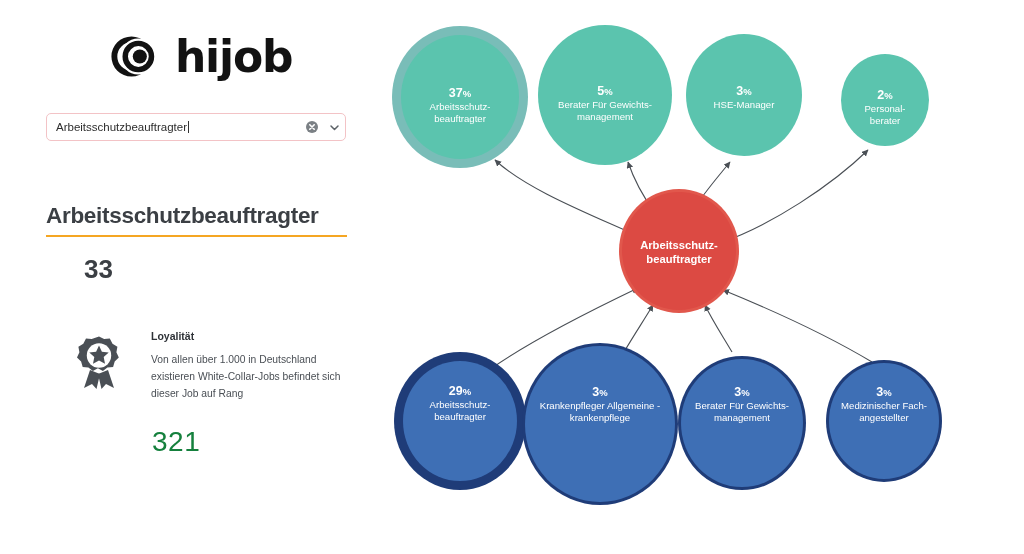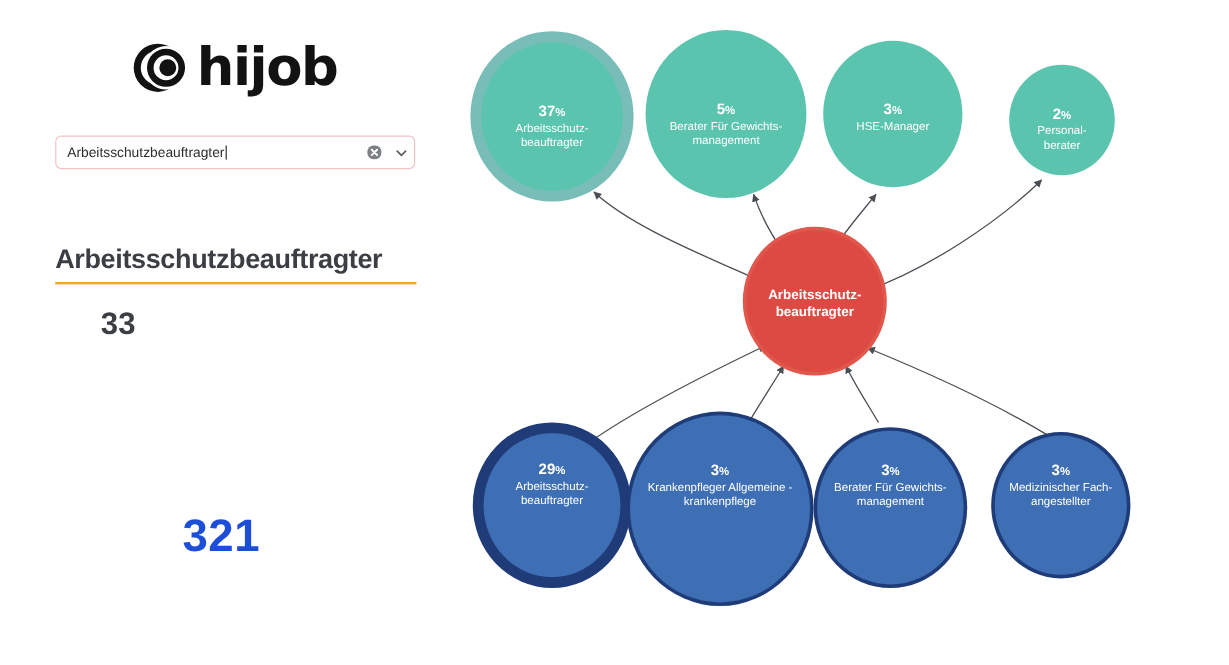--- a/index.html
+++ b/index.html
@@ -9,21 +9,21 @@
     font-family:"Liberation Sans","DejaVu Sans",sans-serif;
     overflow:hidden;
     position:relative;
   }
   
   #left-panel{
     position:absolute;left:0;top:0;width:372px;height:554px;
   }
   #logo-row{
     position:absolute;left:108px;top:33px;
-    display:flex;align-items:center;gap:9px;
+    display:flex;align-items:center;gap:20px;
   }
   #logo-mark{width:47px;height:47px;display:block;}
   #logo-text{
     font-size:44px;font-weight:bold;color:#121212;
     letter-spacing:-1.2px;line-height:1;
     font-family:"DejaVu Sans","Liberation Sans",sans-serif;
   }
   #search-field{
     position:absolute;left:46px;top:113px;width:300px;height:28px;
     border:1px solid #f3c3c6;border-radius:5px;background:#ffffff;
@@ -61,21 +61,21 @@
   .stat-right{flex:1;}
   .stat-desc{
     font-size:10.3px;color:#4a4f55;line-height:1.65;
   }
   #loyalty-label{
     font-size:10.5px;font-weight:bold;color:#2e3237;margin-bottom:10px;
   }
   #medal-icon{width:50px;height:56px;margin-top:4px;}
   #rank-number{
     position:absolute;left:152px;top:426px;
-    font-size:38px;font-weight:bold;color:#1d4ed8;letter-spacing:.5px;
+    font-size:28px;font-weight:normal;color:#15803d;letter-spacing:.5px;
   }
   
   #diagram{position:absolute;left:372px;top:0;width:652px;height:452px;}
   #diagram svg{display:block;}
   .node-label{
     fill:#ffffff;font-family:"Liberation Sans","DejaVu Sans",sans-serif;
     text-anchor:middle;
   }
   .pct{font-size:12.5px;font-weight:bold;}
   .pct-sign{font-size:9.5px;font-weight:bold;}
@@ -116,20 +116,35 @@
 
   <div id="job-title">Arbeitsschutzbeauftragter</div>
   <div id="title-rule"></div>
 
   <div class="stat-row" id="stat-loyalty">
     <div class="stat-left">
       <div id="loyalty-number">33</div>
     </div>
   </div>
 
+  <div class="stat-row" id="stat-rank">
+    <div class="stat-left">
+      <svg id="medal-icon" viewBox="0 0 50 56">
+        <path d="M16 36 L10 54 L18 50 L22.5 55 L26 40 Z" fill="#4a4f55"></path>
+        <path d="M34 36 L40 54 L32 50 L27.5 55 L24 40 Z" fill="#4a4f55"></path>
+        <path d="M25 2.5 l5.1 2.6 5.7-.5 2.7 5.1 4.9 3 -1 5.6 2.4 5.2-4.1 4-1.6 5.5-5.7.6-4.5 3.5-5-2.8-5 2.8-4.5-3.5-5.7-.6-1.6-5.5-4.1-4 2.4-5.2-1-5.6 4.9-3 2.7-5.1 5.7.5z" fill="#4a4f55"></path>
+        <circle cx="25" cy="21.5" r="12.2" fill="#ffffff"></circle>
+        <path d="M25 11.5 l2.9 6.2 6.8.8 -5 4.6 1.3 6.7 -6-3.4 -6 3.4 1.3-6.7 -5-4.6 6.8-.8z" fill="#4a4f55"></path>
+      </svg>
+    </div>
+    <div class="stat-right">
+      <div id="loyalty-label">Loyalität</div>
+      <div class="stat-desc">Von allen über 1.000 in Deutschland existieren White-Collar-Jobs befindet sich dieser Job auf Rang</div>
+    </div>
+  </div>
 
   <div id="rank-number">321</div>
 </div>
 
 <div id="diagram">
   <svg width="652" height="554" viewBox="0 0 652 554">
     <defs>
       <marker id="arrow" markerWidth="7" markerHeight="7" refX="5.5" refY="3" orient="auto">
         <path d="M0,0 L6,3 L0,6 z" fill="#4a4f55"></path>
       </marker>

